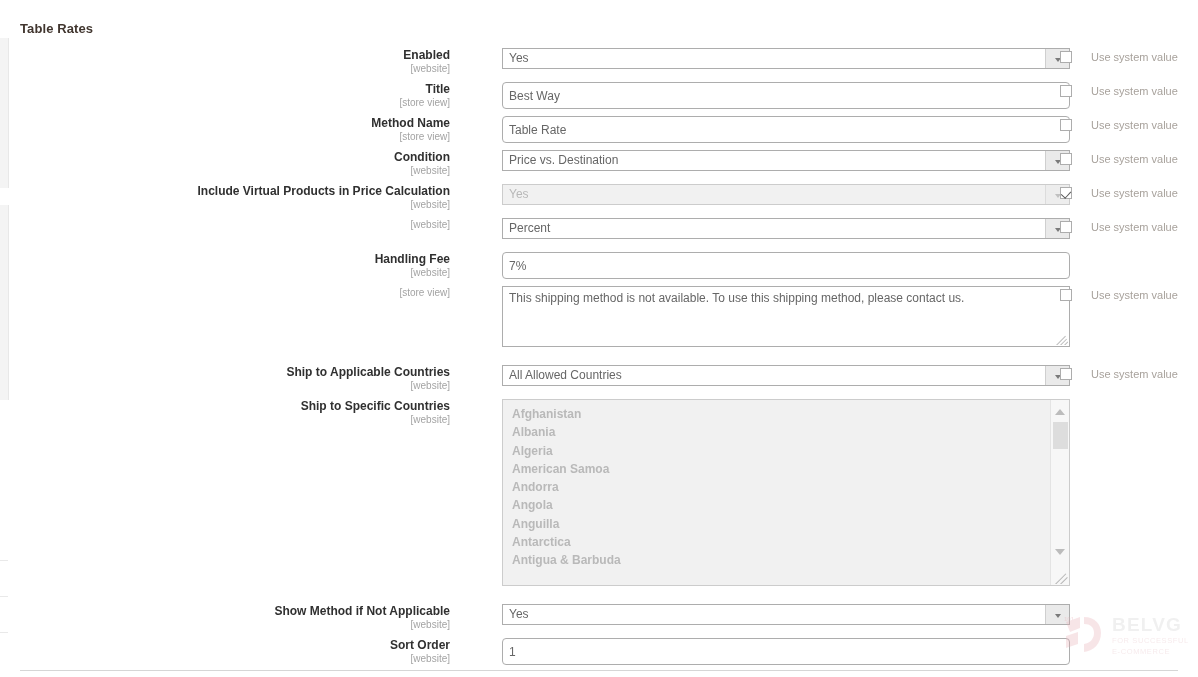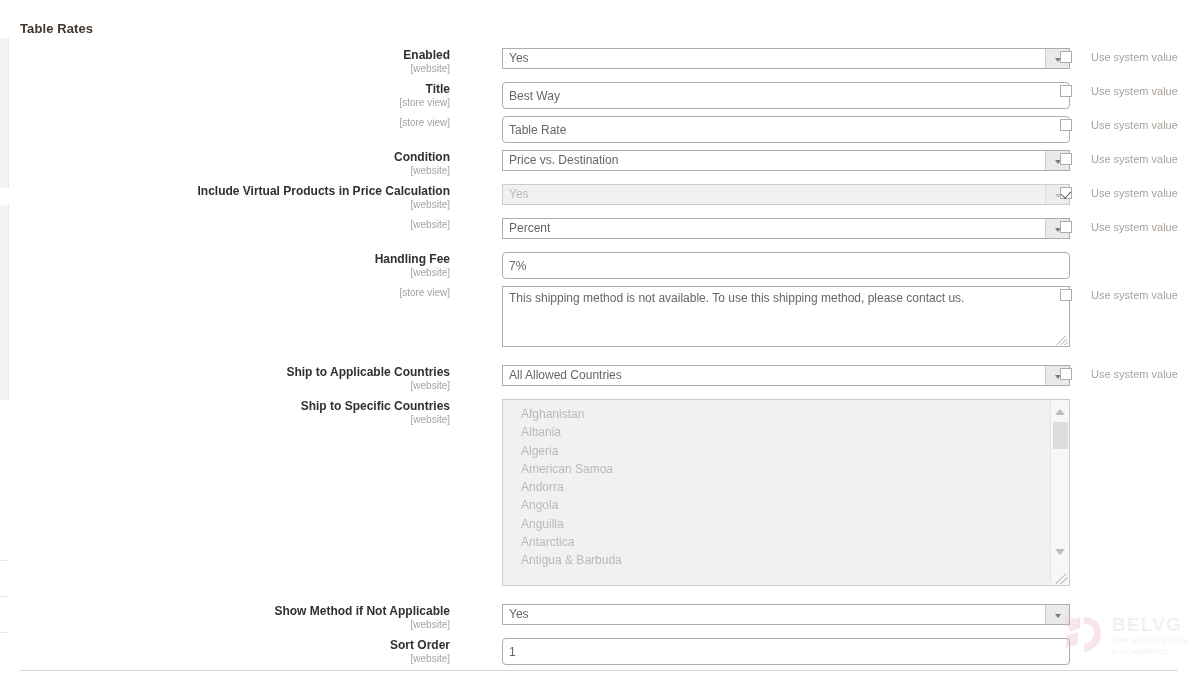--- a/index.html
+++ b/index.html
@@ -172,21 +172,22 @@
     position: relative;
     width: 568px;
     height: 187px;
     border: 1px solid #cccccc;
     background: #f1f1f1;
     overflow: hidden;
   }
   .multi .opts {
     position: absolute;
     left: 0; top: 0; right: 19px; bottom: 0;
-    padding: 5px 0 0 9px;
+    padding: 5px 0 0 0;
+    font-weight: bold;
   }
   .multi .opt {
     font-size: 12px;
     color: #b9b9b9;
     line-height: 18.3px;
     padding-left: 9px;
     white-space: nowrap;
   }
   .multi .sb {
     position: absolute;
@@ -332,20 +333,21 @@
           <span class="label-scope">[store view]</span>
         </div>
         <div class="control"><input type="text" class="txt" value="Best Way" style=""></div>
         <div class="usv" style="top: 3px; position: absolute;">
           <span class="box"></span>
           <span class="cap">Use system value</span>
         </div>
       </div>
       <div class="row" style="top: 116px;">
         <div class="label-cell">
+          <span class="label-main">Method Name</span>
           <span class="label-scope">[store view]</span>
         </div>
         <div class="control"><input type="text" class="txt" value="Table Rate" style=""></div>
         <div class="usv" style="top: 3px; position: absolute;">
           <span class="box"></span>
           <span class="cap">Use system value</span>
         </div>
       </div>
       <div class="row" style="top: 150px;">
         <div class="label-cell">

